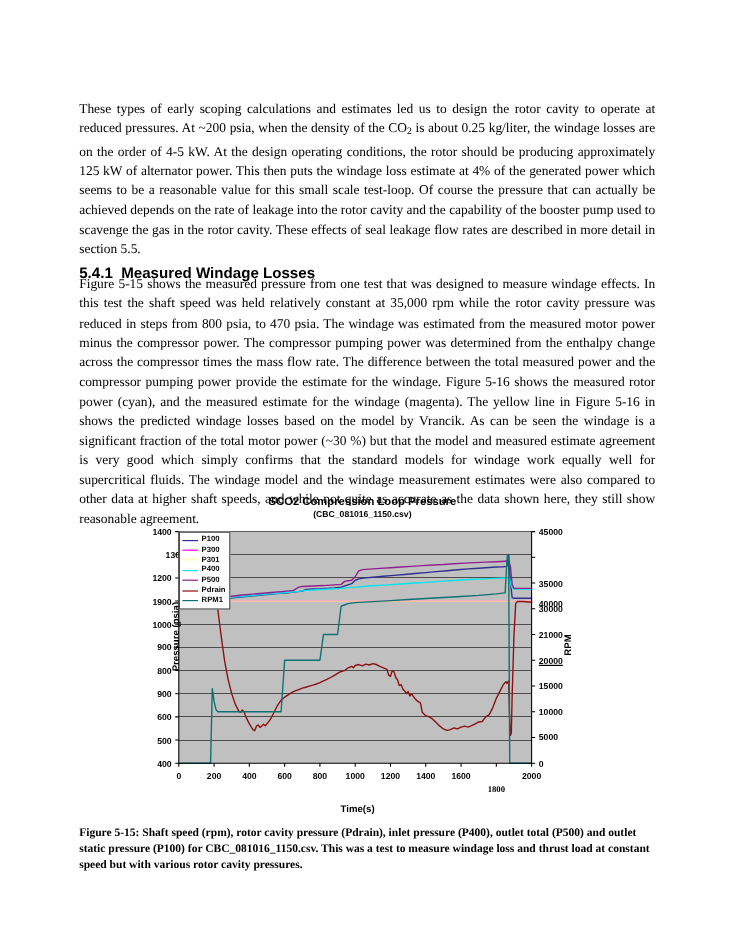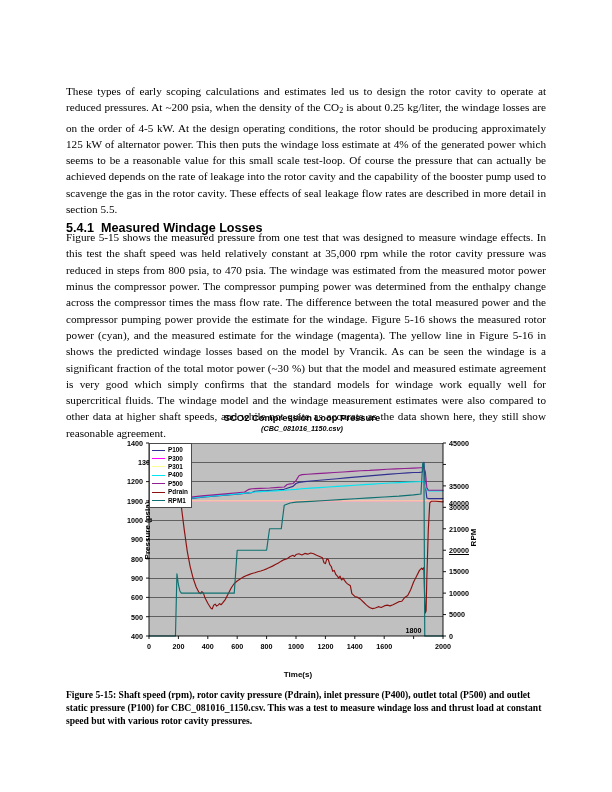--- a/index.html
+++ b/index.html
@@ -67,21 +67,20 @@
     color: #000;
   }
   .chart-subtitle {
     position: absolute;
     left: 0; top: 20px;
     width: 388px;
     text-align: center;
     font-family: "Liberation Sans", sans-serif;
     font-size: 7.2px;
     font-weight: bold;
-    font-style: italic;
     color: #000;
   }
 
   .plot-wrap {
     position: absolute;
     left: 0; top: 34px;
     width: 388px;
     height: 244px;
   }
 
@@ -289,21 +288,21 @@
           <div class="ticklabel tl-right" style="left: 341px; top: 0.8px;">45000</div>
           <div class="ticklabel tl-x" style="left: 21px; width: 40px; top: 204px;">0</div>
           <div class="ticklabel tl-x" style="left: 50.4px; width: 40px; top: 204px;">200</div>
           <div class="ticklabel tl-x" style="left: 79.8px; width: 40px; top: 204px;">400</div>
           <div class="ticklabel tl-x" style="left: 109.2px; width: 40px; top: 204px;">600</div>
           <div class="ticklabel tl-x" style="left: 138.6px; width: 40px; top: 204px;">800</div>
           <div class="ticklabel tl-x" style="left: 168px; width: 40px; top: 204px;">1000</div>
           <div class="ticklabel tl-x" style="left: 197.4px; width: 40px; top: 204px;">1200</div>
           <div class="ticklabel tl-x" style="left: 226.8px; width: 40px; top: 204px;">1400</div>
           <div class="ticklabel tl-x" style="left: 256.2px; width: 40px; top: 204px;">1600</div>
-          <div class="ticklabel tl-x" style="left: 285.6px; width: 40px; top: 188px;">1800</div>
+          <div class="ticklabel tl-x" style="left: 285.6px; width: 40px; top: 216px; font-family: Liberation Serif, serif;">1800</div>
           <div class="ticklabel tl-x" style="left: 315px; width: 40px; top: 204px;">2000</div>
         </div>
 
       <div class="legend">
         <div id="legend-rows">
             <div class="legend-row">
               <span class="legend-swatch" style="border-top-color: rgb(48, 48, 144);"></span>
               <span class="legend-label">P100</span>
             </div>
             <div class="legend-row">

